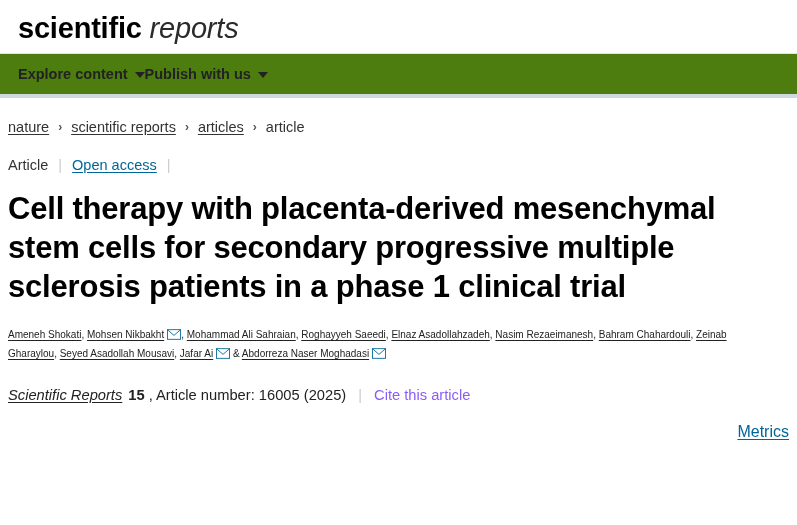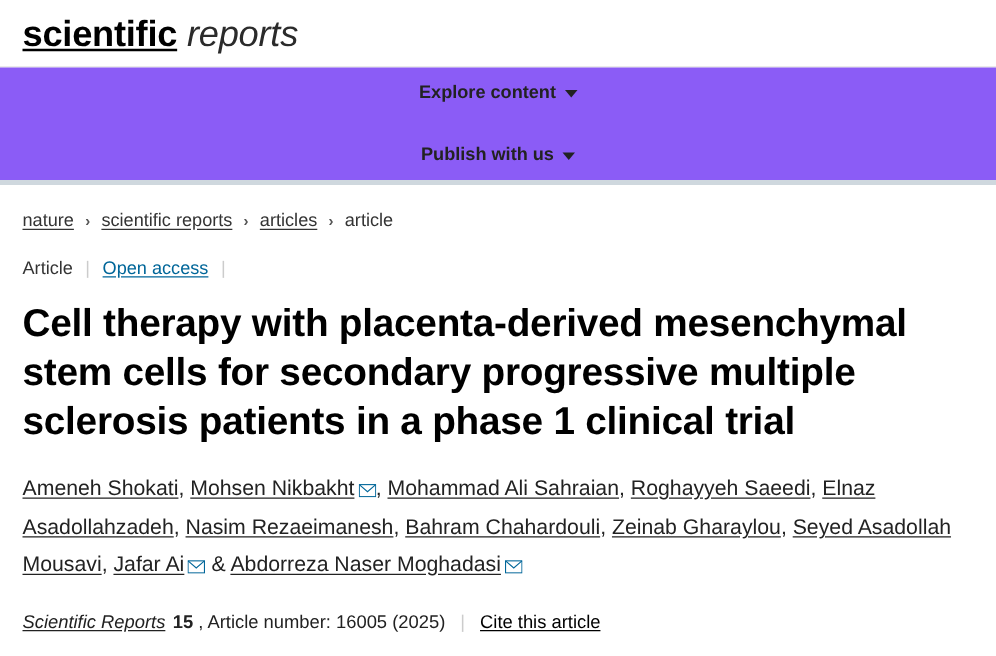--- a/index.html
+++ b/index.html
@@ -18,36 +18,34 @@
   .masthead {
     padding: 14px 18px 10px 18px;
     background: #ffffff;
   }
   .logo {
     font-size: 29px;
     line-height: 1.0;
     color: #000000;
     letter-spacing: -0.2px;
   }
-  .logo .bold { font-weight: 700; text-decoration: underline; }
+  .logo .bold { font-weight: 700; }
   .logo .light { font-weight: 400; color: #2b2b2b; font-style: italic; }
 
   .rule-top {
     border-bottom: 1px solid #e3e3e3;
     margin: 0;
   }
 
   
   .navbar {
     display: flex;
     align-items: center;
-    gap: 34px;
     padding: 12px 18px 12px 18px;
-    background: #8b5cf6;
-    flex-direction: column;
+    background: #4d7c0f;
   }
   .nav-item {
     display: flex;
     align-items: center;
     gap: 7px;
     font-size: 14.5px;
     font-weight: 700;
     color: #222222;
     cursor: pointer;
     white-space: nowrap;
@@ -63,21 +61,21 @@
   }
 
   .nav-underline {
     height: 4px;
     background: #cfd8de;
     width: 100%;
   }
 
   
   .content {
-    padding: 0 18px;
+    padding: 0 8px;
   }
 
   .breadcrumb {
     display: flex;
     align-items: center;
     gap: 9px;
     font-size: 14.5px;
     color: #333333;
     margin-top: 21px;
     flex-wrap: wrap;
@@ -121,21 +119,21 @@
     line-height: 1.26;
     font-weight: 700;
     color: #000000;
     margin: 16px 0 0 0;
     letter-spacing: -0.2px;
     max-width: 760px;
   }
 
   .authors {
     margin-top: 20px;
-    font-size: 17px;
+    font-size: 10px;
     line-height: 1.72;
     color: #222222;
     max-width: 762px;
   }
   .authors a {
     color: #222222;
     text-decoration: underline;
     text-underline-offset: 2px;
     cursor: pointer;
   }
@@ -158,22 +156,21 @@
     font-style: italic;
     text-decoration: underline;
     text-underline-offset: 2px;
     color: #222222;
     cursor: pointer;
   }
   .journalline .vol { font-weight: 700; margin-left: 6px; }
   .journalline .rest { margin-left: 4px; }
   .journalline .divider { color: #cccccc; margin: 0 12px; }
   .journalline .cite {
-    color: #000000;
-    text-decoration: underline;
+    color: #8b5cf6;
     text-underline-offset: 2px;
     cursor: pointer;
   }
 
   .metrics {
     margin-top: 20px;
     font-size: 16px;
     text-align: right;
   }
   .metrics a {

